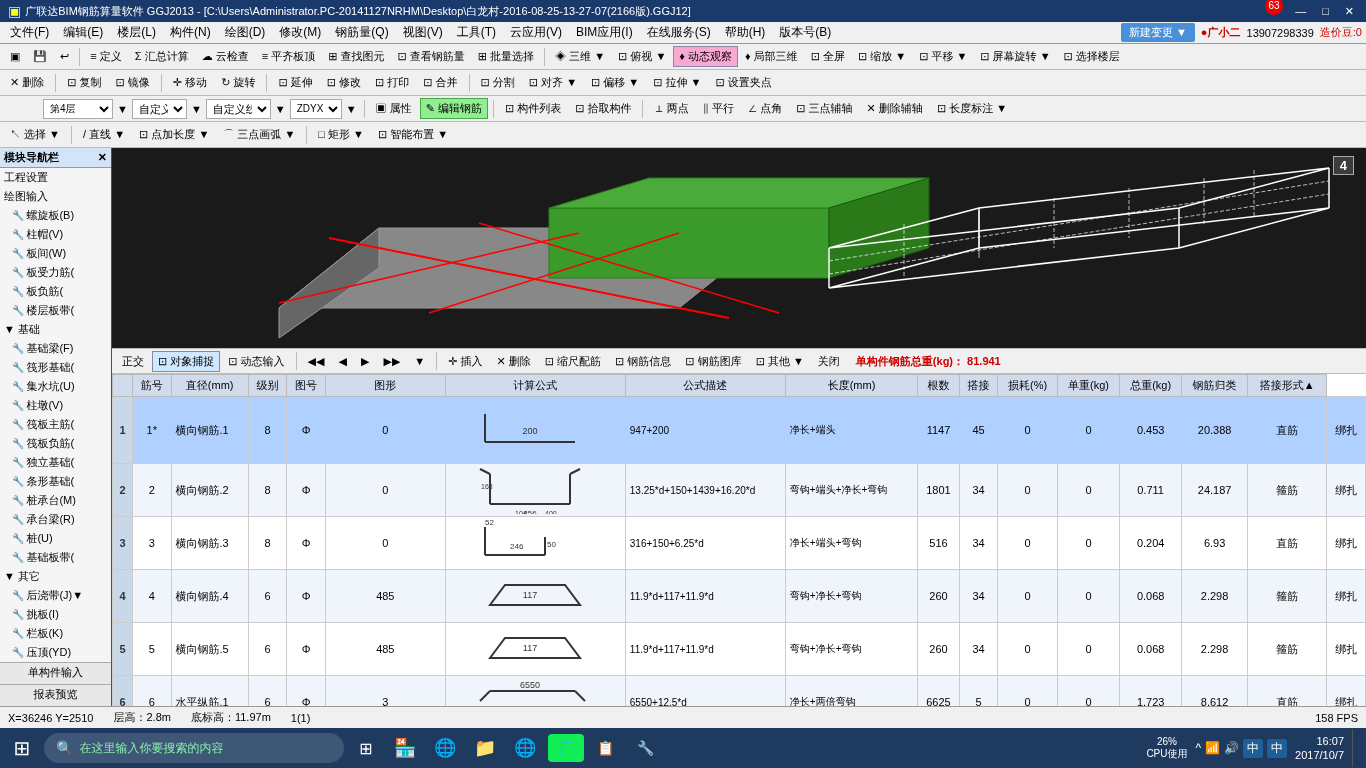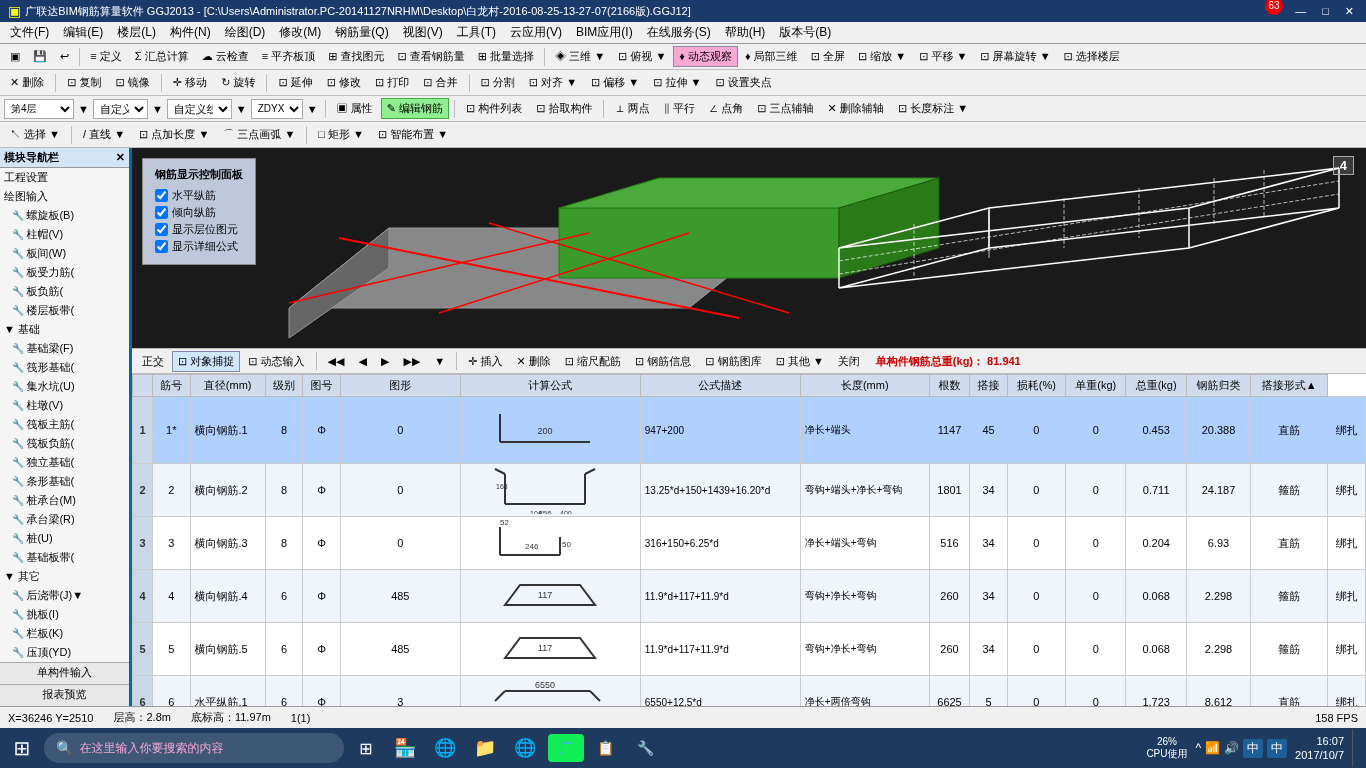--- a/index.html
+++ b/index.html
@@ -18,21 +18,21 @@
     
     .toolbar { background: #f0f0f0; height: 26px; display: flex; align-items: center; border-bottom: 1px solid #bbb; padding: 0 4px; gap: 2px; font-size: 11px; flex-wrap: nowrap; overflow: hidden; }
     .toolbar-btn { padding: 2px 5px; cursor: pointer; border: 1px solid transparent; white-space: nowrap; font-size: 11px; display: flex; align-items: center; gap: 2px; }
     .toolbar-separator { width: 1px; height: 18px; background: #bbb; margin: 0 3px; }
     .toolbar-select { height: 20px; font-size: 11px; border: 1px solid #aaa; background: #fff; padding: 0 2px; }
 
     
     #main { display: flex; height: calc(768px - 22px - 22px - 26px - 26px - 26px - 26px - 22px); }
 
     
-    #sidebar { width: 132px; background: #f5f5f5; border-right: 3px solid #0369a1; display: flex; flex-direction: column; overflow: hidden; }
+    #sidebar { width: 112px; background: #f5f5f5; border-right: 1px solid #0369a1; display: flex; flex-direction: column; overflow: hidden; }
     #sidebar-header { background: #d4e4f7; border-bottom: 1px solid #999; padding: 2px 4px; font-size: 11px; font-weight: bold; display: flex; justify-content: space-between; align-items: center; }
     #sidebar-tree { flex: 1; overflow-y: auto; font-size: 11px; }
     .tree-item { padding: 2px 4px; cursor: pointer; white-space: nowrap; display: flex; align-items: center; gap: 2px; }
     .tree-indent { padding-left: 12px; }
     .tree-icon { color: #666; font-size: 10px; }
     .sidebar-footer-btn { height: 22px; background: #e8e8e8; border-top: 1px solid #aaa; padding: 2px 6px; cursor: pointer; font-size: 11px; text-align: center; }
 
     
     #content { flex: 1; display: flex; flex-direction: column; overflow: hidden; }
 
@@ -70,21 +70,21 @@
     #taskbar { background: #1e3a5f; height: 40px; display: flex; align-items: center; padding: 0 4px; gap: 4px; position: fixed; bottom: 0; width: 1366px; z-index: 100; }
     #search-bar { flex: 1; max-width: 300px; background: rgba(255,255,255,0.15); height: 30px; border-radius: 15px; display: flex; align-items: center; padding: 0 12px; color: #ccc; font-size: 12px; }
     .taskbar-icon { width: 36px; height: 36px; display: flex; align-items: center; justify-content: center; cursor: pointer; color: #fff; font-size: 18px; }
     #taskbar-right { margin-left: auto; display: flex; align-items: center; color: #fff; font-size: 11px; gap: 8px; padding-right: 4px; }
     .taskbar-clock { text-align: right; line-height: 1.3; }
 
     
     #viewport-svg { width: 100%; height: 100%; }
 
     
-    .layer-select { height: 20px; width: 70px; font-size: 10px; }
+    .layer-select { height: 20px; width: 70px; font-size: 10px; margin-left: 39px; }
     .zdyx-select { height: 20px; width: 70px; font-size: 10px; }
   </style>
 </head>
 <body>
 
 <div id="titlebar">
   <div id="titlebar-left">
     <span style="font-size:14px; color:#ff0;">▣</span>
     <span style="font-size:11px;">广联达BIM钢筋算量软件 GGJ2013 - [C:\Users\Administrator.PC-20141127NRHM\Desktop\白龙村-2016-08-25-13-27-07(2166版).GGJ12]</span>
   </div>
@@ -104,20 +104,26 @@
   <span class="menu-item">绘图(D)</span>
   <span class="menu-item">修改(M)</span>
   <span class="menu-item">钢筋量(Q)</span>
   <span class="menu-item">视图(V)</span>
   <span class="menu-item">工具(T)</span>
   <span class="menu-item">云应用(V)</span>
   <span class="menu-item">BIM应用(I)</span>
   <span class="menu-item">在线服务(S)</span>
   <span class="menu-item">帮助(H)</span>
   <span class="menu-item">版本号(B)</span>
+  <div style="margin-left:auto; display:flex; align-items:center; gap:6px; font-size:11px;">
+    <span style="background:#4a90d9;color:#fff;padding:2px 8px;border-radius:2px;cursor:pointer;">新建变更 ▼</span>
+    <span style="color:#c00;font-weight:bold;">●广小二</span>
+    <span>13907298339</span>
+    <span style="color:#c00;">造价豆:0</span>
+  </div>
 </div>
 
 <div class="toolbar" style="gap:1px;">
   <span class="toolbar-btn">▣</span>
   <span class="toolbar-btn">💾</span>
   <span class="toolbar-btn">↩</span>
   <div class="toolbar-separator"></div>
   <span class="toolbar-btn">≡ 定义</span>
   <span class="toolbar-btn">Σ 汇总计算</span>
   <span class="toolbar-btn">☁ 云检查</span>
@@ -275,39 +281,20 @@
         <line x1="1075" y1="30" x2="1075" y2="78" stroke="#fff" stroke-width="0.7" stroke-dasharray="4,2"></line>
         <line x1="1125" y1="22" x2="1125" y2="68" stroke="#fff" stroke-width="0.7" stroke-dasharray="4,2"></line>
 
         <line x1="200" y1="90" x2="600" y2="170" stroke="#ff0000" stroke-width="2"></line>
         <line x1="350" y1="75" x2="650" y2="165" stroke="#ff0000" stroke-width="1.5"></line>
         <line x1="150" y1="155" x2="450" y2="85" stroke="#ff0000" stroke-width="1.5"></line>
         <line x1="300" y1="165" x2="550" y2="85" stroke="#ff0000" stroke-width="1.5"></line>
       </svg>
 
       
-      <div id="rebar-panel">
-        <div class="panel-title">钢筋显示控制面板</div>
-        <div class="check-row">
-          <input type="checkbox" checked="" style="">
-          <span>水平纵筋</span>
-        </div>
-        <div class="check-row">
-          <input type="checkbox" checked="" style="">
-          <span>倾向纵筋</span>
-        </div>
-        <div class="check-row">
-          <input type="checkbox" checked="" style="">
-          <span>显示层位图元</span>
-        </div>
-        <div class="check-row">
-          <input type="checkbox" checked="" style="">
-          <span>显示详细公式</span>
-        </div>
-      </div>
 
       
       <div class="viewport-number">4</div>
     </div>
 
     <div id="nav-toolbar" style="flex-shrink:0;">
       <span class="toolbar-btn">正交</span>
       <span class="toolbar-btn" style="background:#d0e8ff; border:1px solid #88a;">⊡ 对象捕捉</span>
       <span class="toolbar-btn">⊡ 动态输入</span>
       <div class="toolbar-separator"></div>
@@ -514,21 +501,21 @@
   <span>1(1)</span>
   <div id="statusbar-right">
     <span>158 FPS</span>
   </div>
 </div>
 
 <div id="taskbar">
   <div class="taskbar-icon" style="font-size:20px;">⊞</div>
   <div id="search-bar">
     <span style="font-size:14px; margin-right:6px;">🔍</span>
-    <span style="color:#f9a8d4;">在这里输入你要搜索的内容</span>
+    <span style="color:#86efac;">在这里输入你要搜索的内容</span>
   </div>
   <div class="taskbar-icon" style="font-size:16px;">⊞</div>
   <div class="taskbar-icon">🏪</div>
   <div class="taskbar-icon">🌐</div>
   <div class="taskbar-icon">📁</div>
   <div class="taskbar-icon">🌐</div>
   <div class="taskbar-icon" style="color:#4af; background:#1e5; border-radius:4px; font-size:14px; width:36px; height:28px;">广</div>
   <div class="taskbar-icon" style="font-size:14px;">📋</div>
   <div class="taskbar-icon" style="font-size:14px;">🔧</div>
   <div id="taskbar-right">

